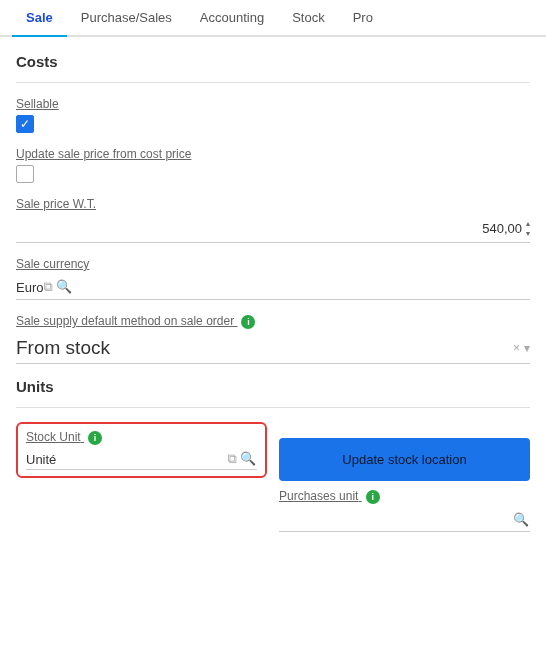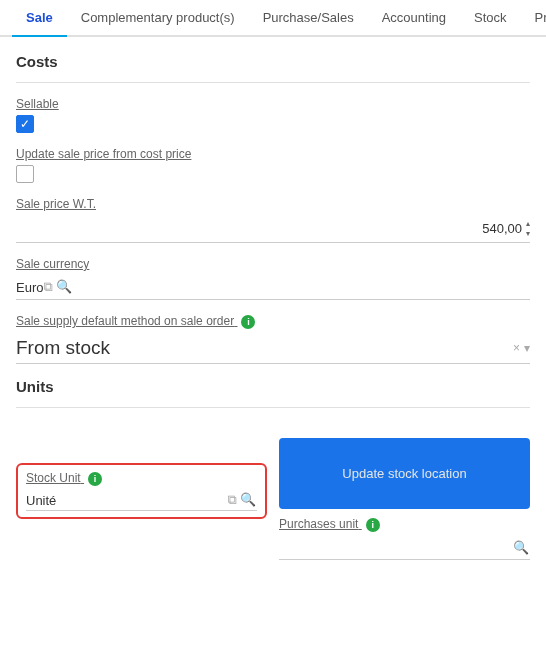--- a/index.html
+++ b/index.html
@@ -177,21 +177,21 @@
     .divider {
       border: none;
       border-top: 1px solid #e0e0e0;
       margin: 8px 0 14px 0;
     }
 
     
     .units-row {
       display: flex;
       gap: 12px;
-      align-items: center;
+      align-items: flex-start;
       margin-bottom: 14px;
     }
     .units-left {
       flex: 1;
     }
     .units-right {
       flex: 1;
       display: flex;
       flex-direction: column;
     }
@@ -214,24 +214,24 @@
       border: none;
       outline: none;
       font-size: 13px;
       color: #333;
       background: transparent;
     }
 
     
     .update-btn {
       background: #1a73e8;
-      color: #e5e5e5;
+      color: #0f172a;
       border: none;
       border-radius: 4px;
-      padding: 28px 16px;
+      padding: 14px 16px;
       font-size: 13px;
       cursor: pointer;
       width: 100%;
       text-align: center;
       margin-top: 16px;
     }
 
     
     .purchases-field {
       margin-top: 8px;
@@ -248,21 +248,20 @@
       outline: none;
       font-size: 13px;
       background: transparent;
     }
   </style>
 </head>
 <body>
 
 <div class="tabs">
   <div class="tab active">Sale</div>
-  <div class="tab">Complementary product(s)</div>
   <div class="tab">Purchase/Sales</div>
   <div class="tab">Accounting</div>
   <div class="tab">Stock</div>
   <div class="tab">Pro</div>
 </div>
 
 <div class="content">
 
   <div class="section-title">Costs</div>
   <hr class="divider">

